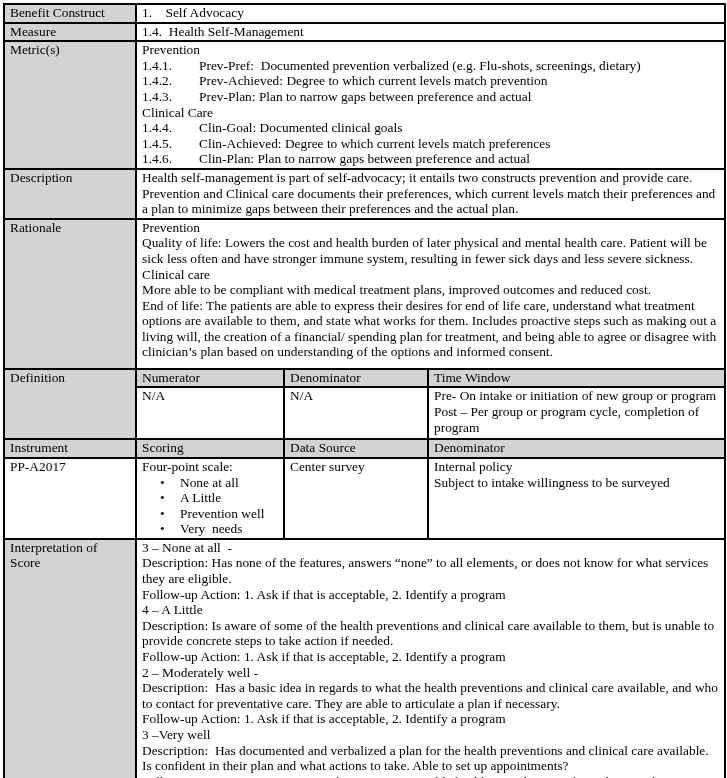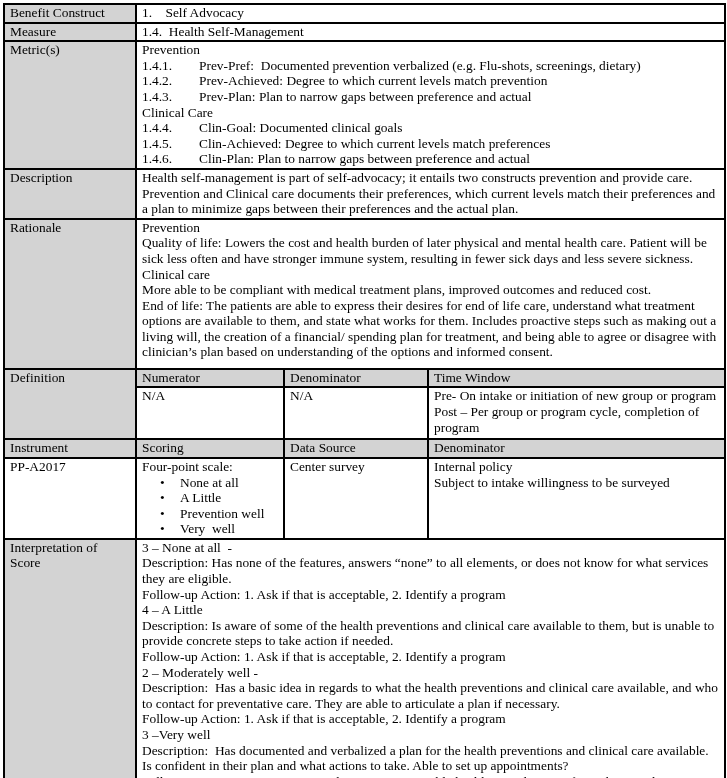--- a/index.html
+++ b/index.html
@@ -110,21 +110,21 @@
       <th class="hdr">Denominator</th>
     </tr>
 
     <tr style="height:77px">
       <td>PP-A2017</td>
       <td>
         <div>Four-point scale:</div>
         <div class="bullet-line"><span class="bullet">•</span><span class="pre">None at all</span></div>
         <div class="bullet-line"><span class="bullet">•</span><span class="pre">A Little</span></div>
         <div class="bullet-line"><span class="bullet">•</span><span class="pre">Prevention well</span></div>
-        <div class="bullet-line"><span class="bullet">•</span><span class="pre">Very  well</span></div>
+        <div class="bullet-line"><span class="bullet">•</span><span class="pre">Very  needs</span></div>
       </td>
       <td>Center survey</td>
       <td>
         <div class="pre">Internal policy</div>
         <div class="pre">Subject to intake willingness to be surveyed</div>
       </td>
     </tr>
 
     <tr style="height:234px">
       <th class="hdr">Interpretation of Score</th>

